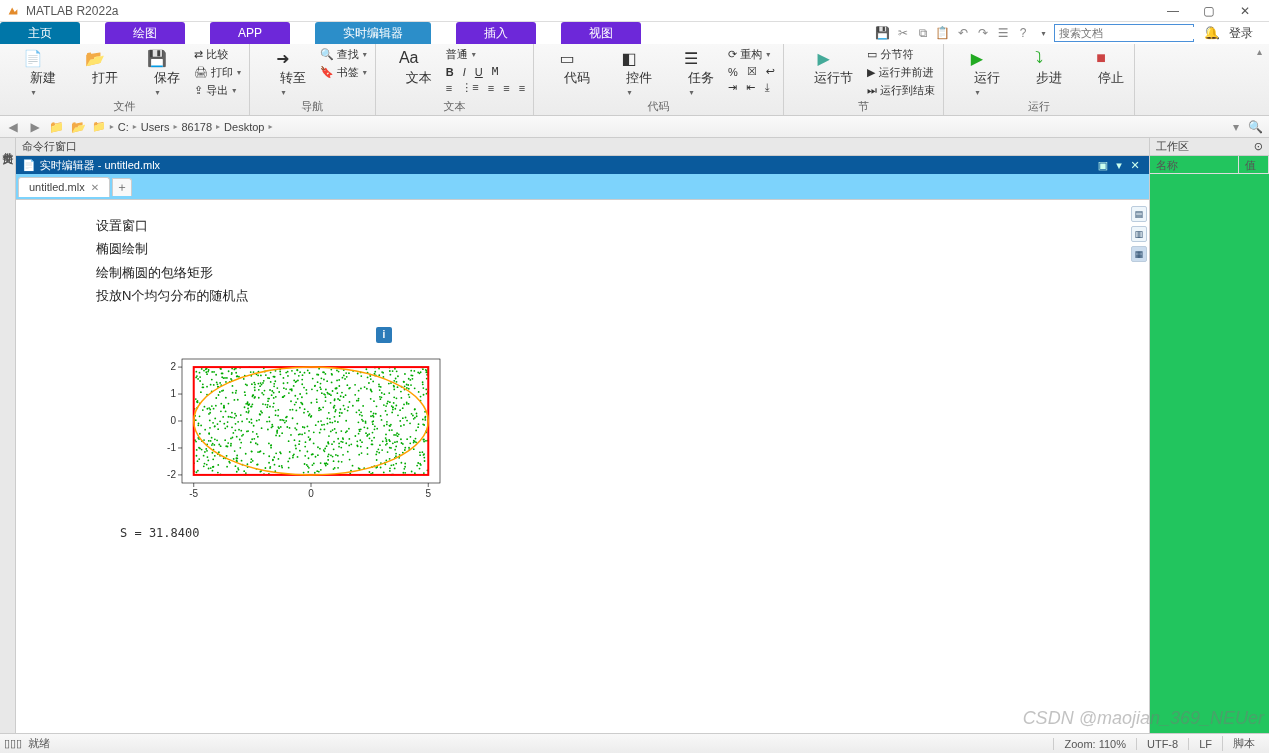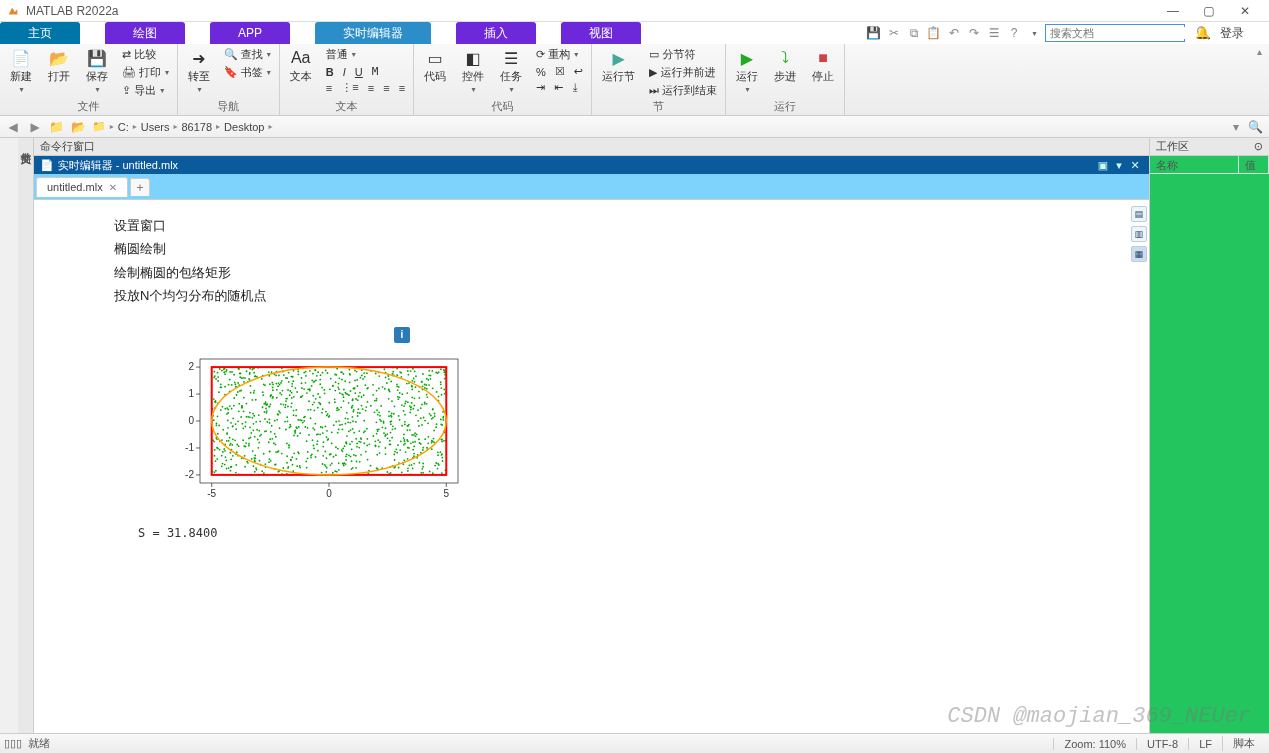--- a/index.html
+++ b/index.html
@@ -13,42 +13,42 @@
 .tabstrip { height: 22px; background: #fff; display: flex; align-items: flex-end; position: relative; gap: 24px; }
 .maintab { height: 22px; padding: 0 28px; font-size: 12px; color: #fff; background: #6d28d9; display: flex; align-items: center; cursor: pointer; border-top-left-radius: 3px; border-top-right-radius: 3px; margin-right: 1px; }
 .maintab.active { background: #0076a8; font-weight: normal; }
 .maintab.home { background: #0076a8; }
 .tab-right { position: absolute; right: 4px; top: 2px; display: flex; align-items: center; gap: 2px; }
 .qat { width: 18px; height: 18px; display: flex; align-items: center; justify-content: center; color: #888; cursor: pointer; }
 .searchbox { width: 140px; height: 18px; border: 1px solid #4a90d9; display: flex; align-items: center; background: #fff; }
 .searchbox input { border: none; flex: 1; padding: 0 4px; font-size: 11px; outline: none; }
 .searchbox .sicon { width: 18px; color: #0076a8; text-align: center; }
 .bell { color: #999; margin: 0 8px; }
-.login { color: #444; font-size: 12px; margin-right: 21px; }
+.login { color: #444; font-size: 12px; margin-right: 12px; }
 
 .toolstrip { height: 72px; background: linear-gradient(#f8f8f8,#ececec); border-bottom: 1px solid #ccc; display: flex; position: relative; }
 .toolgroup { border-right: 1px solid #d0d0d0; display: flex; flex-direction: column; justify-content: space-between; padding: 2px 4px 0 4px; height: 100%; }
 .toolgroup .body { display: flex; align-items: flex-start; gap: 4px; flex: 1; }
 .toolgroup .lbl { text-align: center; font-size: 11px; color: #666; padding-bottom: 1px; }
 .vbtn { display: flex; flex-direction: column; align-items: center; gap: 1px; padding: 2px 6px; cursor: pointer; font-size: 11px; color: #333; }
 .vbtn .ico { width: 20px; height: 20px; display: flex; align-items: center; justify-content: center; font-size: 16px; }
-.vbtn .cap { font-size: 11px; white-space: nowrap; }
+.vbtn .cap { font-size: 13px; white-space: nowrap; margin-left: 20px; }
 .hbtn { display: flex; align-items: center; gap: 3px; padding: 1px 4px; cursor: pointer; font-size: 11px; color: #333; white-space: nowrap; }
 .stackcol { display: flex; flex-direction: column; gap: 1px; }
 .dd::after { content: "▾"; font-size: 8px; color: #666; margin-left: 1px; }
 .tool-arrow { position: absolute; right: 2px; top: 2px; width: 10px; font-size: 10px; color: #888; cursor: pointer; }
 
 .addressbar { height: 22px; background: linear-gradient(#fafafa,#efefef); border-bottom: 1px solid #ccc; display: flex; align-items: center; padding: 0 4px; gap: 4px; }
 .navarrow { width: 18px; height: 18px; display: flex; align-items: center; justify-content: center; color: #888; cursor: pointer; }
 .crumb { display: flex; align-items: center; gap: 4px; font-size: 11px; color: #444; flex: 1; }
 .crumb .seg { cursor: pointer; }
 .crumb .sep { color: #888; font-size: 8px; }
 .addr-right { margin-left: auto; display: flex; gap: 2px; }
 
-.mainrow { display: flex; height: calc(100% - 22px - 22px - 72px - 22px - 20px); padding-left: 18px; }
+.mainrow { display: flex; height: calc(100% - 22px - 22px - 72px - 22px - 20px); }
 .leftgutter { width: 16px; background: #e8e8e8; border-right: 1px solid #ccc; writing-mode: vertical-rl; text-orientation: mixed; font-size: 11px; color: #555; display: flex; align-items: center; justify-content: flex-start; padding-top: 6px; cursor: pointer; }
 
 .centerarea { flex: 1; display: flex; flex-direction: column; background: #fff; }
 .panelheader { height: 18px; background: #e8e8e8; border-bottom: 1px solid #ccc; display: flex; align-items: center; padding: 0 6px; font-size: 11px; color: #444; }
 .panelheader .ptitle { flex: 1; }
 
 .docktitle { height: 18px; background: #0a5a9c; color: #fff; display: flex; align-items: center; padding: 0 6px; font-size: 11px; }
 .docktitle .dicon { margin-right: 4px; }
 .docktitle .dtext { flex: 1; }
 .docktitle .dbtn { width: 16px; text-align: center; cursor: pointer; color: #cfe; }
@@ -71,21 +71,21 @@
 .workspace { width: 120px; background: #22c55e; border-left: 1px solid #ccc; display: flex; flex-direction: column; }
 .wshead { height: 18px; background: #e8e8e8; border-bottom: 1px solid #ccc; display: flex; align-items: center; justify-content: space-between; padding: 0 6px; font-size: 11px; color: #444; }
 .wscols { height: 18px; display: flex; border-bottom: 1px solid #ddd; font-size: 11px; color: #555; }
 .wscols div { padding: 2px 6px; border-right: 1px solid #ddd; }
 
 .statusbar { height: 20px; background: linear-gradient(#f8f8f8,#ececec); border-top: 1px solid #ccc; display: flex; align-items: center; font-size: 11px; color: #555; padding: 0 4px; }
 .statusbar .sleft { display: flex; align-items: center; gap: 6px; }
 .statusbar .sright { margin-left: auto; display: flex; align-items: center; }
 .scell { padding: 0 10px; border-left: 1px solid #ccc; height: 100%; display: flex; align-items: center; }
 
-.watermark { position: absolute; right: 18px; bottom: 24px; font-size: 22px; color: rgba(120,120,120,0.45); font-style: italic; pointer-events: none; font-family: Liberation Mono, monospace; }
+.watermark { position: absolute; right: 5px; bottom: 24px; font-size: 18px; color: rgba(120,120,120,0.45); font-style: italic; pointer-events: none; font-family: Liberation Sans, sans-serif; }
 
 svg { display: block; }
 </style>
 </head>
 <body>
 
 <div class="titlebar">
   <span class="logo">
     <svg viewBox="0 0 16 16">
         <path d="M3 12 L7 4 L10 9 L13 6 L13 12 Z" fill="#e38b2c"></path>

